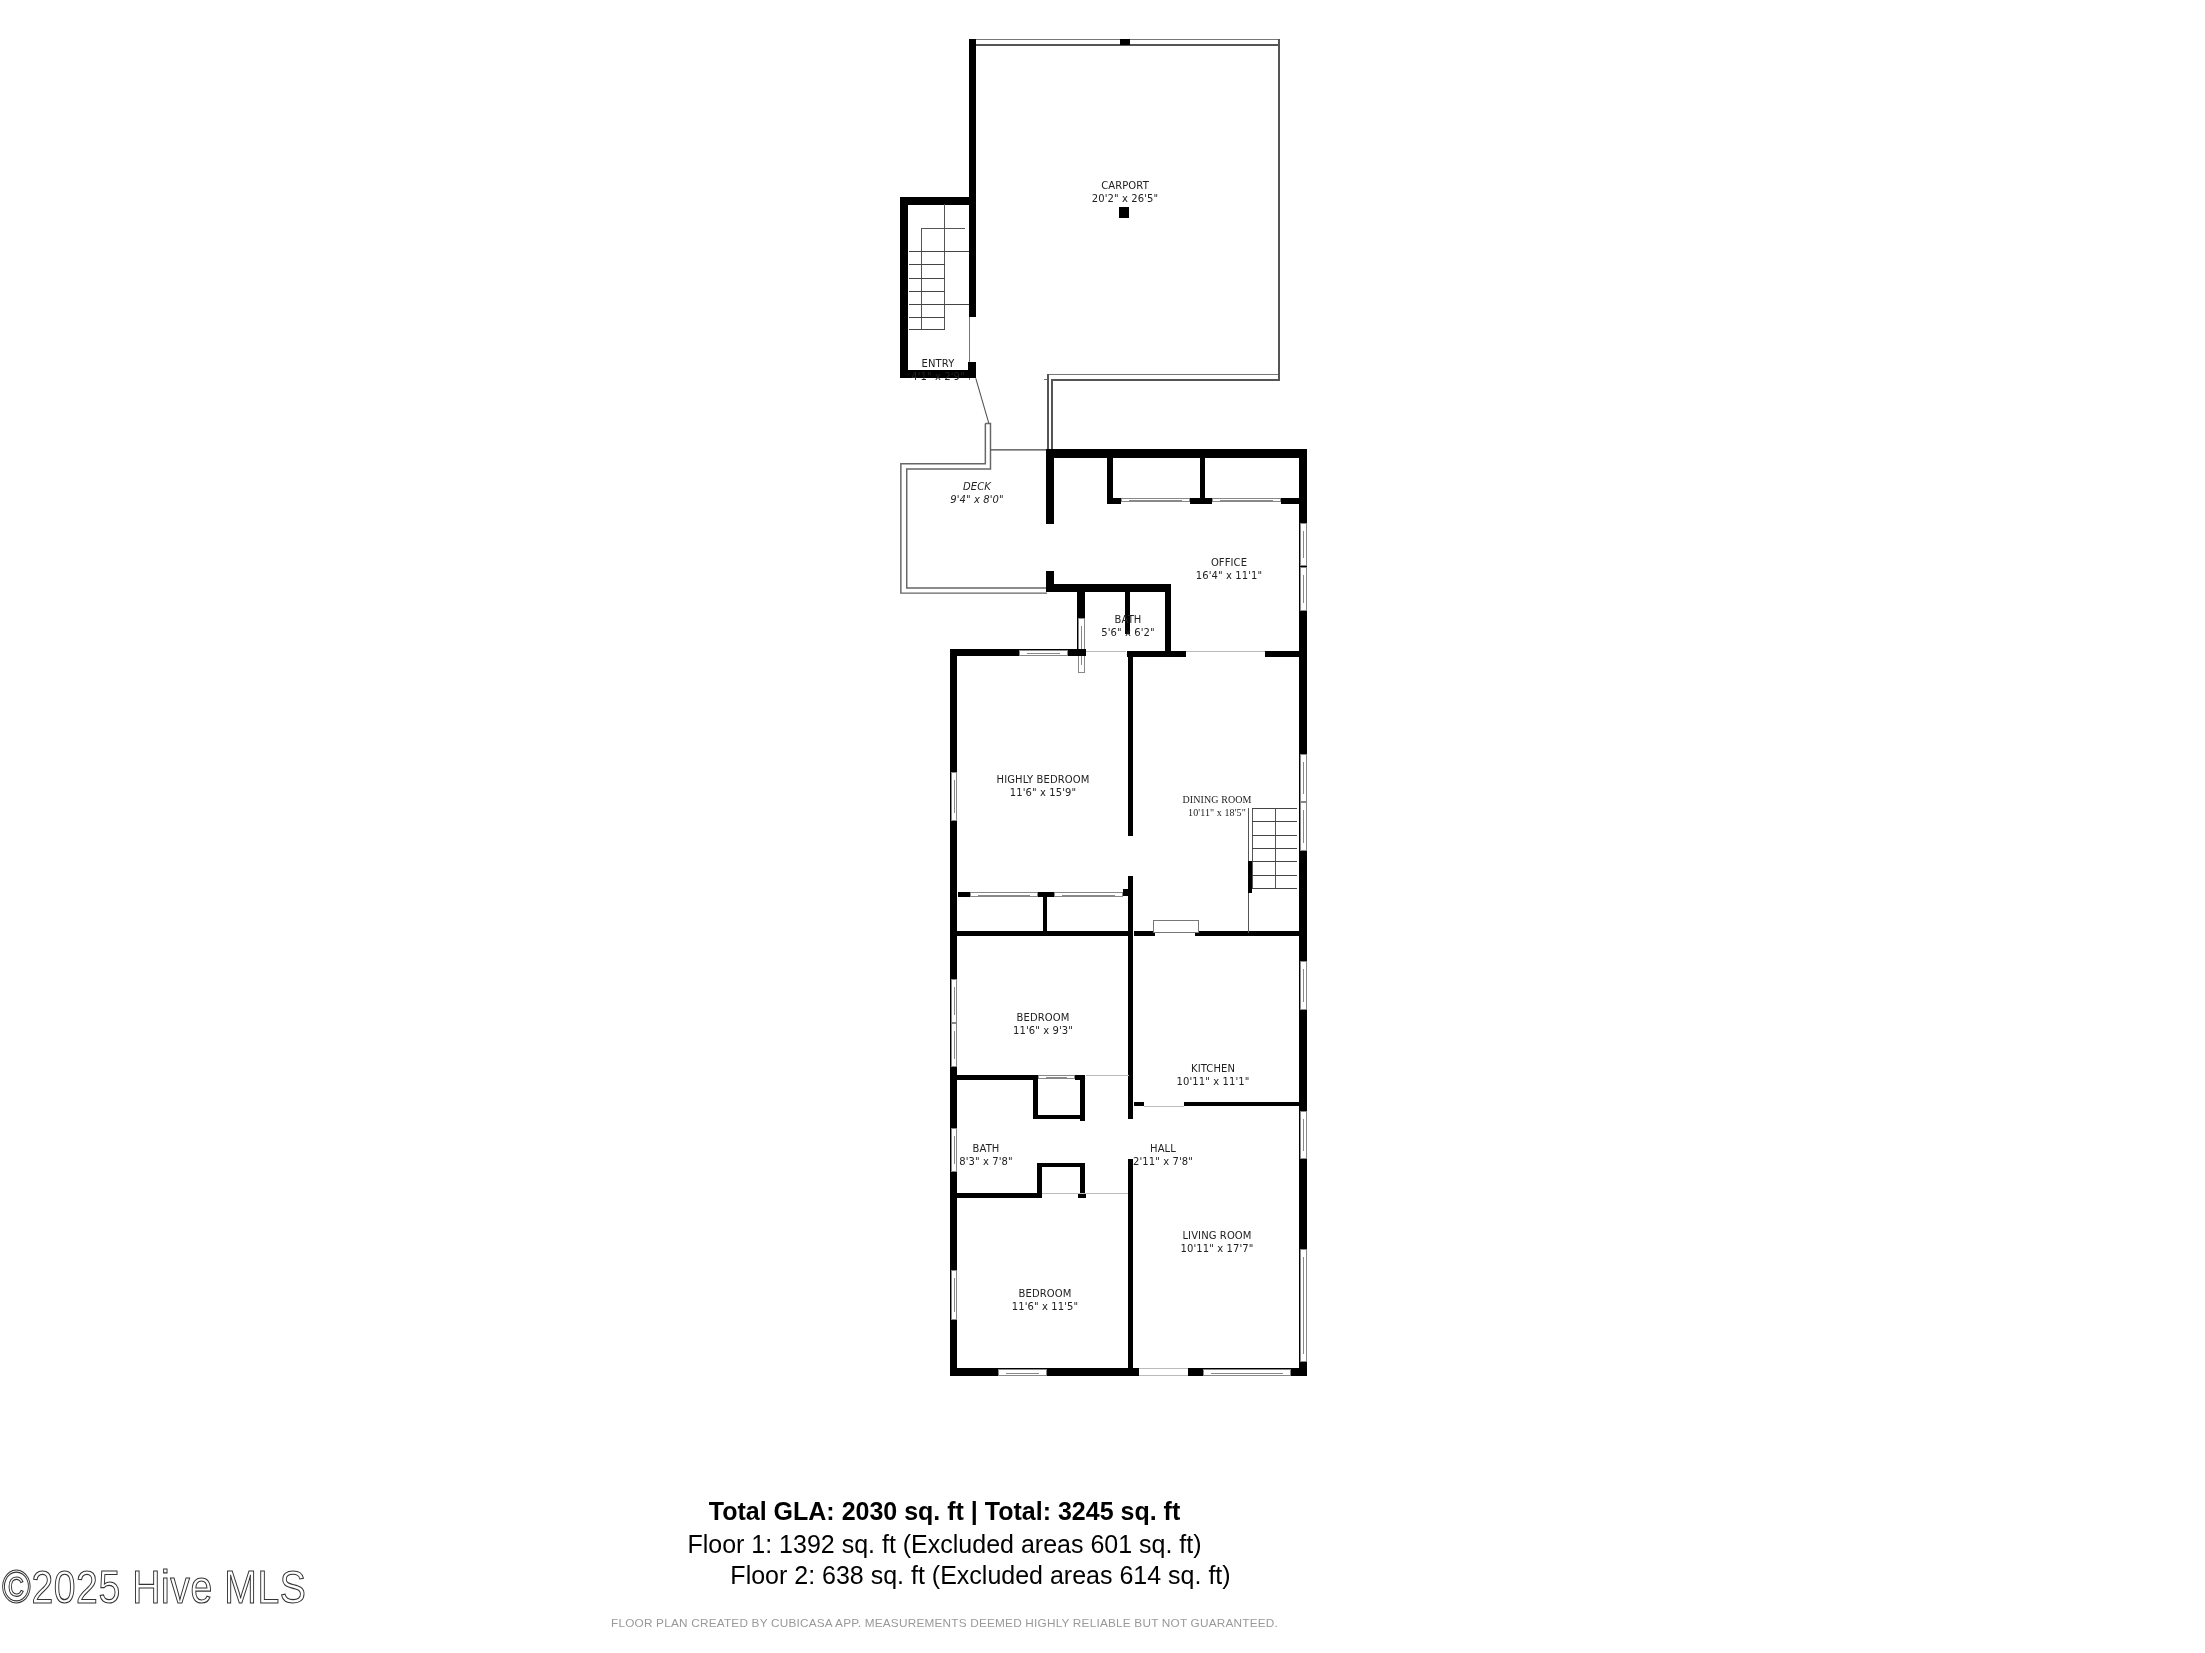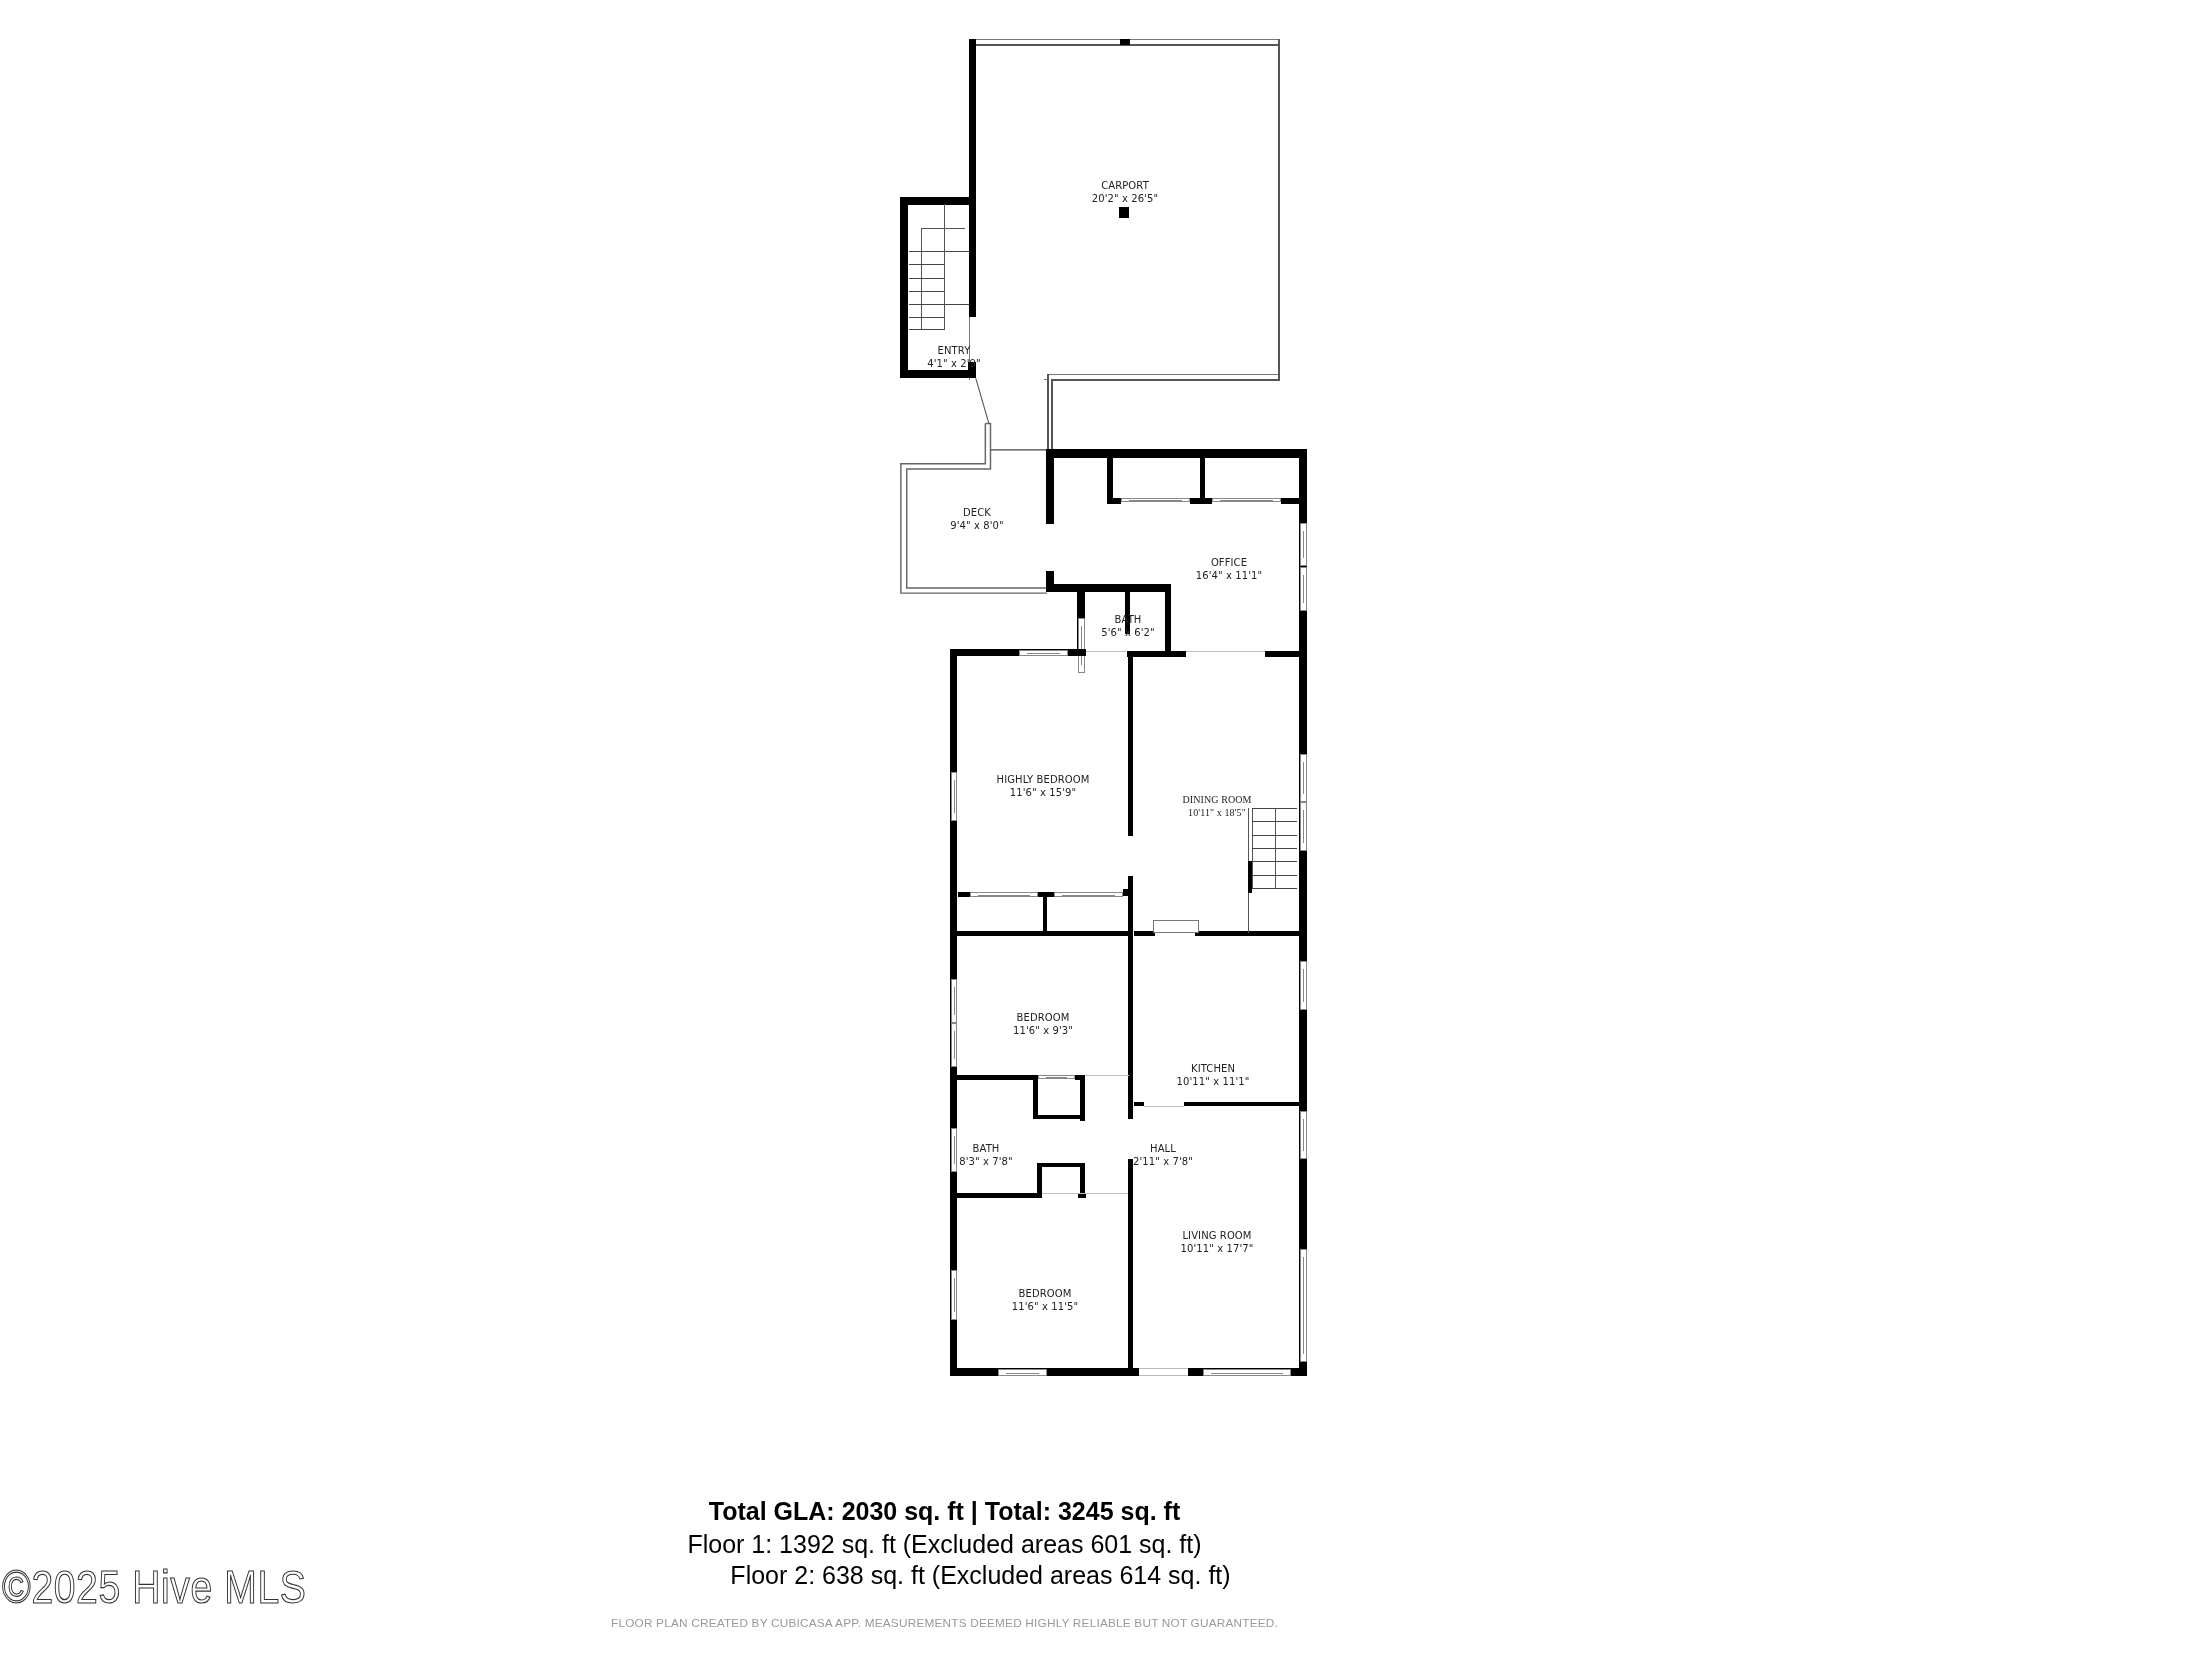--- a/index.html
+++ b/index.html
@@ -161,25 +161,25 @@
   <div class="win v" style="left:1300px;top:1249px;width:6.6px;height:113px;"></div>
 
   <div class="win h" style="left:998px;top:1369px;width:49px;height:7.4px;"></div>
   <div class="gap" style="left:1139px;top:1368px;width:49px;height:8px;border-top:0.7px solid #bbb;border-bottom:0.7px solid #bbb;box-sizing:border-box;"></div>
   <div class="win h" style="left:1203px;top:1369px;width:88px;height:7.4px;"></div>
 
   <div class="room" style="left:1125px;top:179px;">
     <span>CARPORT</span>
     <span class="dim">20'2" x 26'5"</span>
   </div>
-  <div class="room" style="left:938px;top:344px;margin-left:16px;">
+  <div class="room" style="left:938px;top:357px;">
     <span>ENTRY</span>
     <span class="dim">4'1" x 2'9"</span>
   </div>
-  <div class="room" style="left:977px;top:506px;">
+  <div class="room" style="left:977px;top:480px;font-style:italic;">
     <span>DECK</span>
     <span class="dim">9'4" x 8'0"</span>
   </div>
   <div class="room" style="left:1229px;top:556px;">
     <span>OFFICE</span>
     <span class="dim">16'4" x 11'1"</span>
   </div>
   <div class="room" style="left:1128px;top:613px;">
     <span>BATH</span>
     <span class="dim">5'6" x 6'2"</span>

